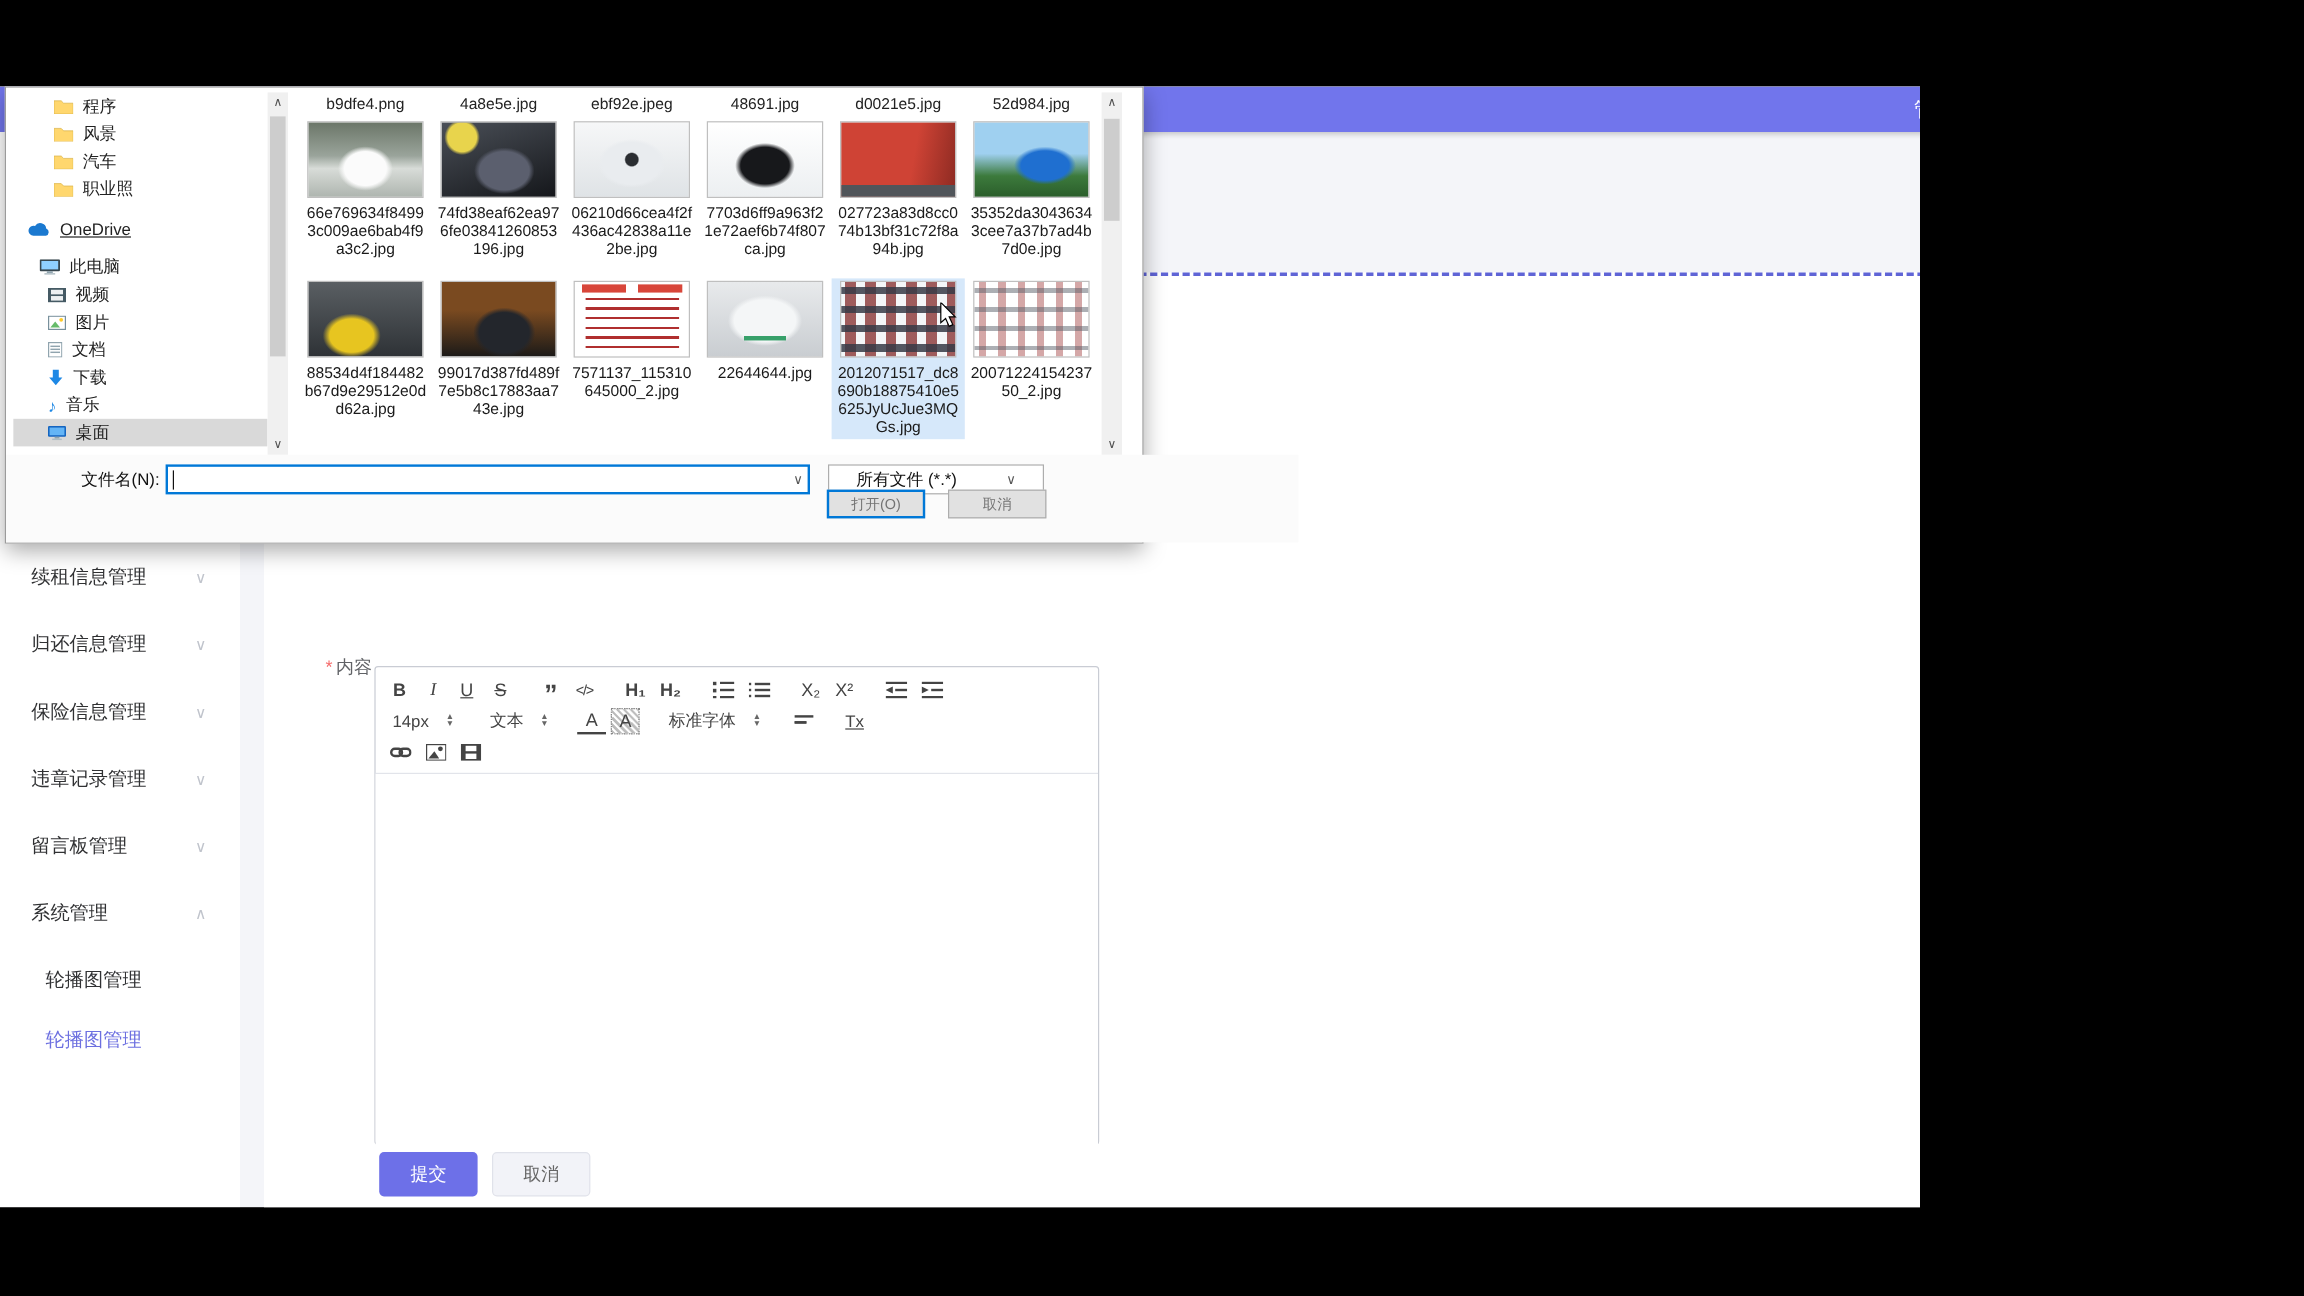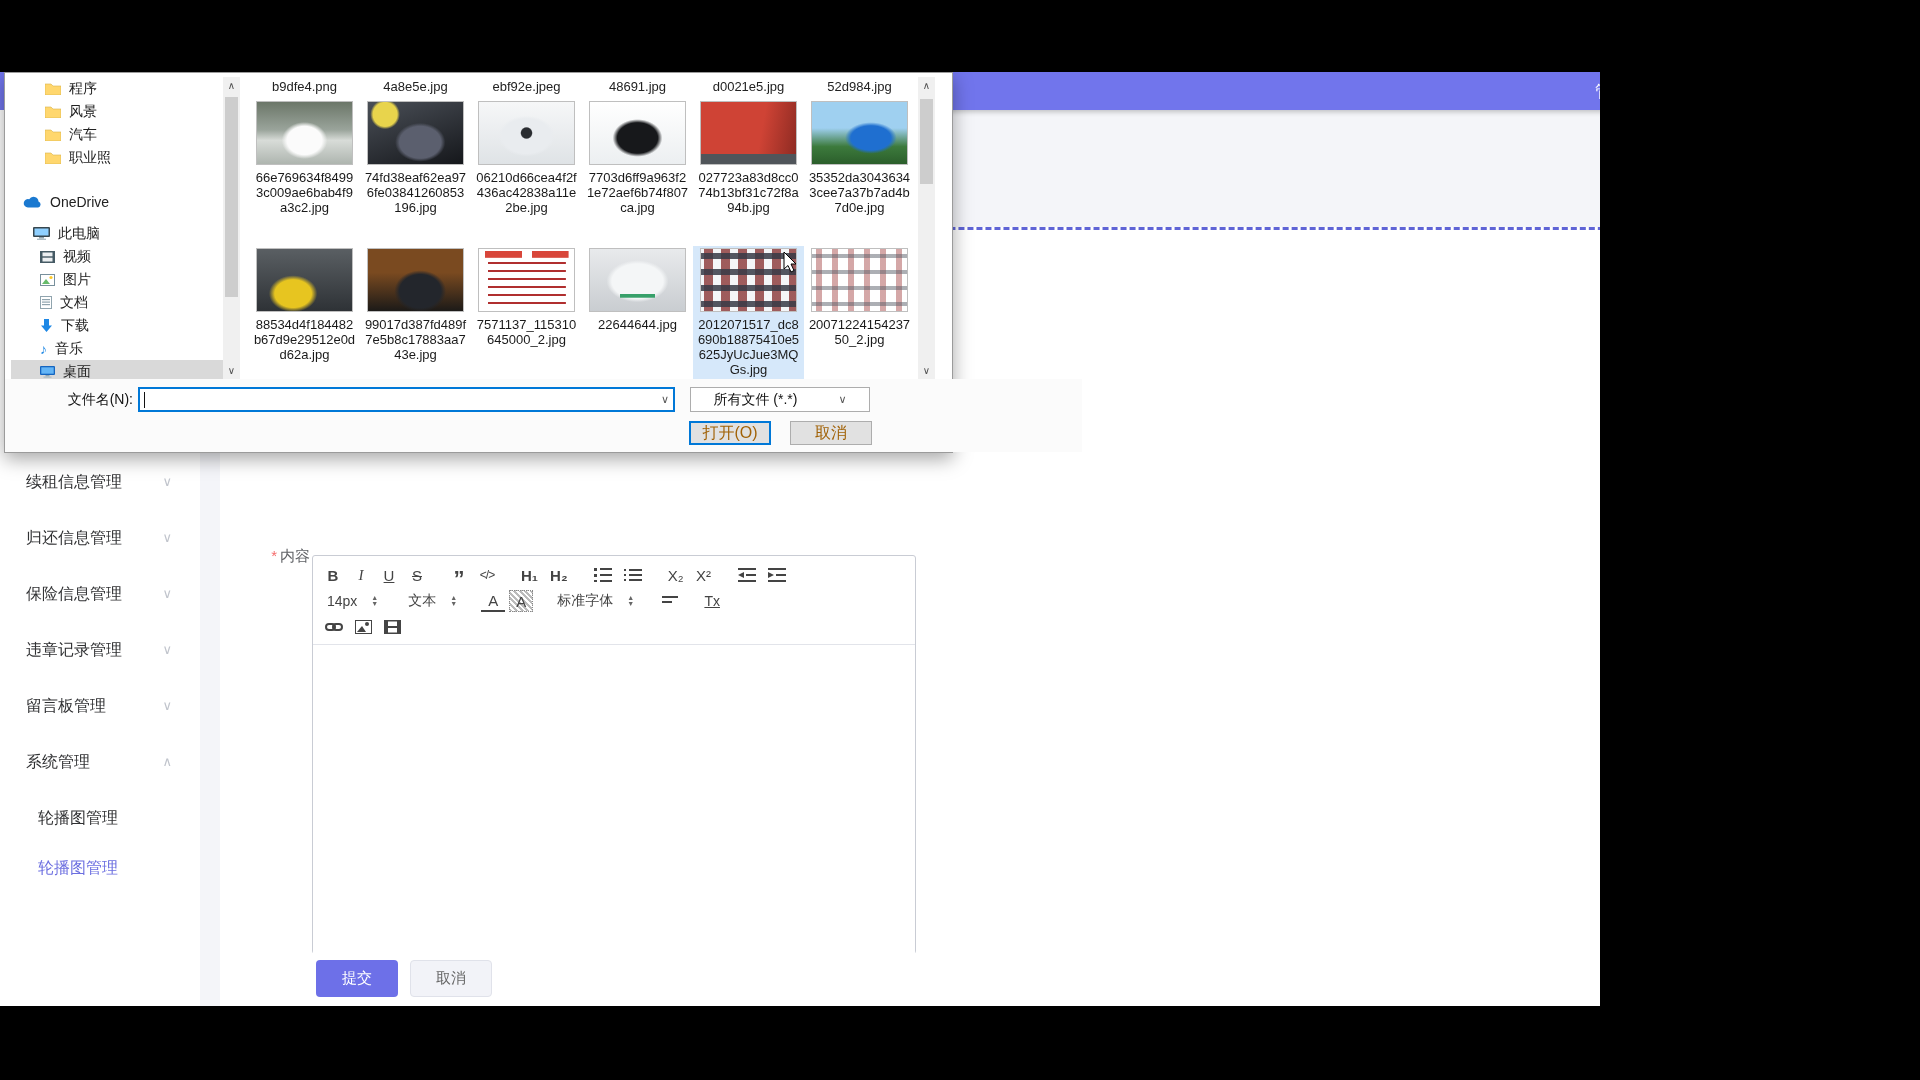--- a/index.html
+++ b/index.html
@@ -44,52 +44,52 @@
   .btn { display:inline-flex; align-items:center; justify-content:center; font-size:15px; border-radius:4px; cursor:pointer; }
   .btn-submit { position:absolute; left:96px; top:730px; width:82px; height:37px; background:#6d70e8; color:#fff; border:none; }
   .btn-cancelf { position:absolute; left:190px; top:730px; width:82px; height:37px; background:#f2f3f8; color:#666; border:1px solid #e0e2ea; }
 
   
   .dialog { position:absolute; left:4px; top:72px; width:949px; height:381px; background:#ffffff; border:1px solid #9b9b9b; box-shadow:0 6px 18px rgba(0,0,0,.35); }
   .tree { position:absolute; left:6px; top:4px; width:212px; height:302px; overflow:hidden; }
   .tree-row { position:relative; height:23px; display:flex; align-items:center; gap:8px; font-size:14px; color:#222; cursor:pointer; padding-right:4px; }
   .tree-row.sel { background:#d9d9d9; }
   .ind-folder { padding-left:34px; }
-  .ind-root1 { padding-left:12px; margin-top:21px; }
+  .ind-root1 { padding-left:12px; margin-top:10px;text-decoration:underline; }
   .ind-root2 { padding-left:22px; margin-top:9px; }
   .ind-child { padding-left:29px; }
   .tree-row .ticon { flex:0 0 auto; display:inline-flex; }
 
   .vscroll { position:absolute; top:4px; width:17px; height:302px; background:#f0f0f0; }
   .vscroll .arr { position:absolute; left:0; width:17px; height:17px; display:flex; align-items:center; justify-content:center; color:#505050; font-size:10px; cursor:pointer; }
   .vscroll .arr.up { top:0; }
   .vscroll .arr.down { bottom:0; }
   .vscroll .thumbbar { position:absolute; left:2px; width:13px; background:#cdcdcd; cursor:pointer; }
   .tree-scroll { left:218px; }
   .list-scroll { left:913px; }
 
   .filegrid { position:absolute; left:244px; top:0; width:668px; }
   .toplabels { position:absolute; top:6px; left:0; width:668px; display:grid; grid-template-columns:repeat(6,111px); }
   .toplabels .tl { text-align:center; font-size:13px; color:#222; overflow:hidden; white-space:nowrap; cursor:pointer; }
   .frow { position:absolute; left:0; width:668px; display:grid; grid-template-columns:repeat(6,111px); align-items:start; }
   .frow1 { top:26px; }
-  .frow2 { top:173px; }
+  .frow2 { top:159px; }
   .fitem { display:flex; flex-direction:column; align-items:center; cursor:pointer; padding:2px 0 3px 0; }
   .fitem.sel { background:#d6e8fa; }
   .thumb { width:97px; height:64px; border:1px solid #bfbfbf; }
   .fname { margin-top:5px; width:102px; font-size:13px; line-height:15px; color:#1a1a1a; text-align:center; word-break:break-all; }
 
   .dlg-bottom { position:absolute; left:0; top:306px; width:1077px; height:73px; background:#fbfbfb; }
   .fn-label { position:absolute; left:36px; top:12px; width:92px; text-align:right; font-size:14px; color:#111; }
   .fn-input { position:absolute; left:133px; top:8px; width:537px; height:25px; border:2px solid #0078d7; background:#fff; display:flex; align-items:center; }
   .fn-input .caret { width:1px; height:16px; background:#111; margin-left:4px; }
   .fn-input .combo-arr { position:absolute; right:4px; color:#555; font-size:11px; }
   .ft-select { position:absolute; left:685px; top:8px; width:180px; height:25px; border:1px solid #adadad; background:#fff; display:flex; align-items:center; justify-content:center; padding:0 7px; font-size:14px; color:#111; cursor:pointer;gap:41px; }
   .ft-select .combo-arr { color:#555; font-size:11px; }
-  .dlg-btn { position:absolute; top:42px; width:82px; height:24px; display:flex; align-items:center; justify-content:center; font-size:16px; color:#a16207; background:#e1e1e1; cursor:pointer; }
+  .dlg-btn { position:absolute; top:29px; width:82px; height:24px; display:flex; align-items:center; justify-content:center; font-size:12px; color:#737373; background:#e1e1e1; cursor:pointer; }
   .btn-open { left:684px; border:2px solid #0078d7; }
   .btn-dcancel { left:785px; border:1px solid #adadad; }
 
   .cursor { position:absolute; left:783px; top:252px; z-index:50; }
 </style>
 </head>
 <body>
 
 <div id="screen">
 

